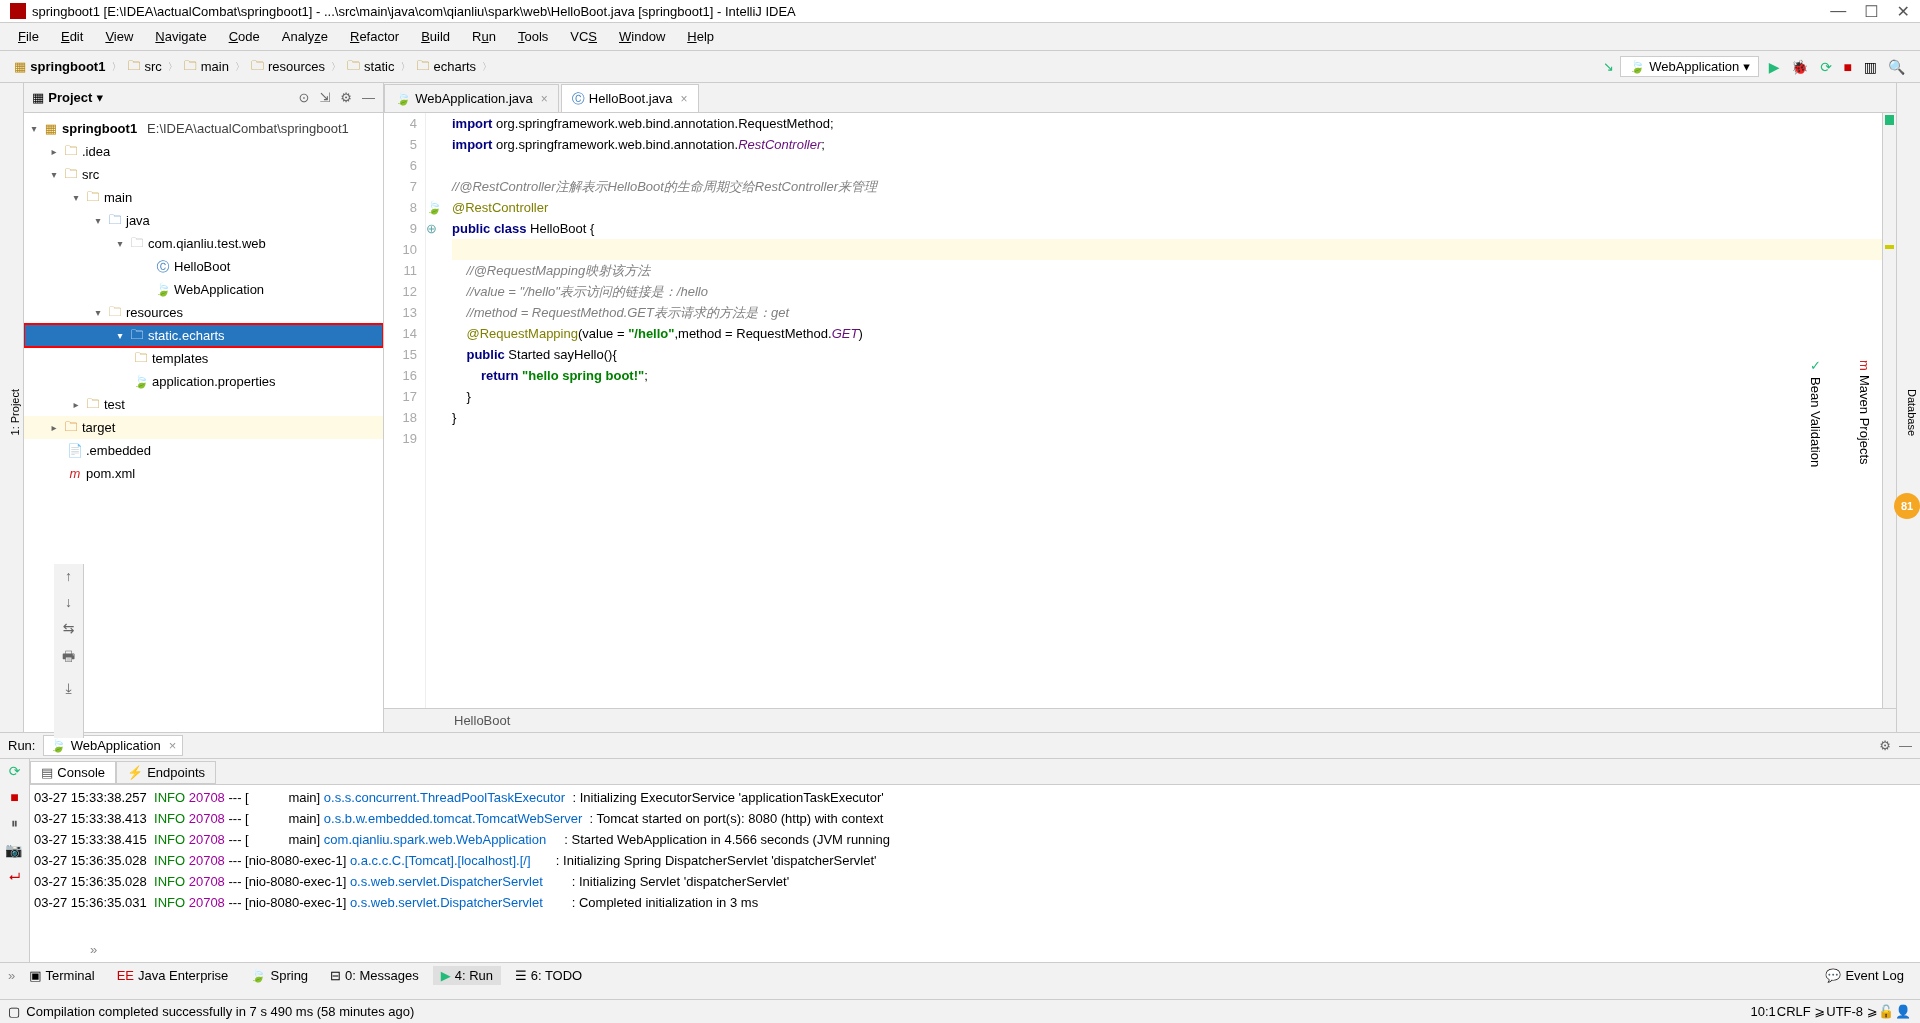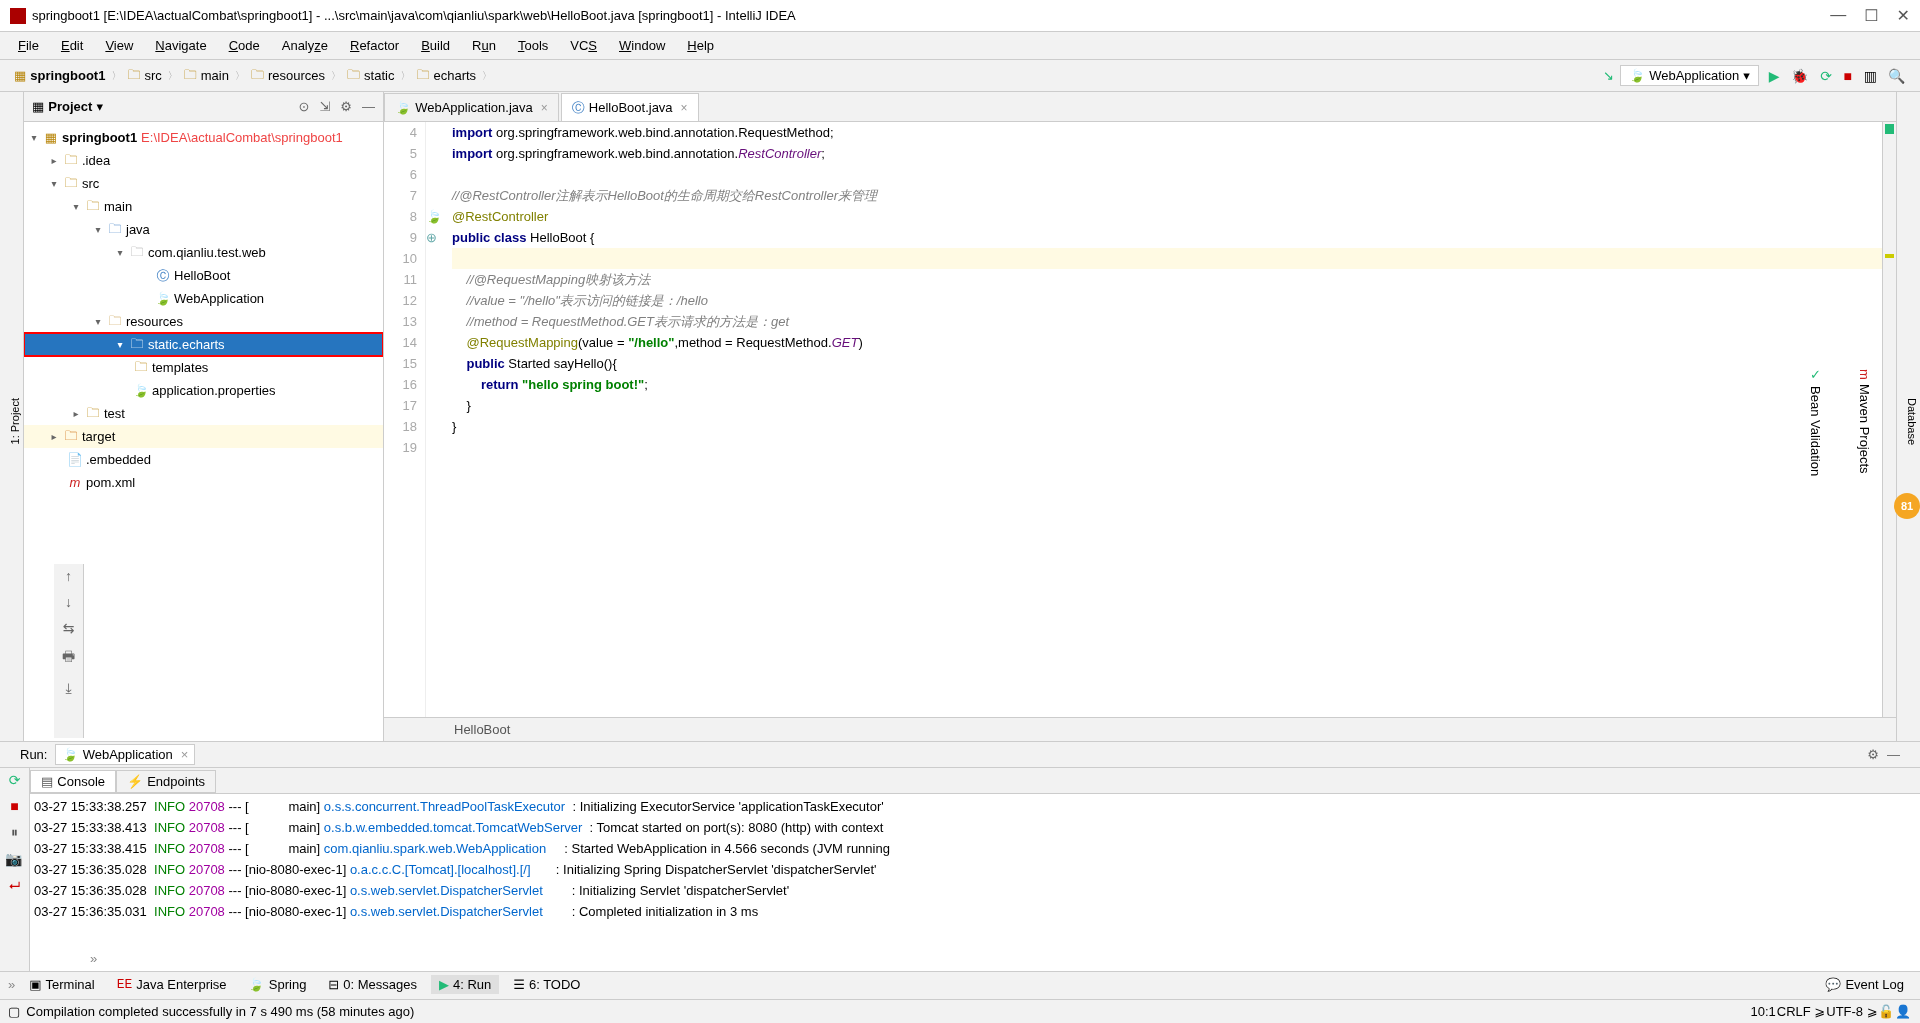--- a/index.html
+++ b/index.html
@@ -1,19 +1,19 @@
 <!DOCTYPE html>
 <html><head>
 <meta charset="utf-8">
 <style>
 * { margin: 0; padding: 0; box-sizing: border-box; font-family: "Segoe UI", Arial, sans-serif; font-size: 13px; }
 body { background: #f2f2f2; color: #000; overflow: hidden; width: 1920px; height: 1023px; }
 
 
-.titlebar { height: 32px; background: #fff; display: flex; align-items: center; padding: 0 10px; border-bottom: 1px solid #ccc; }
+.titlebar { height: 23px; background: #fff; display: flex; align-items: center; padding: 0 10px; border-bottom: 1px solid #ccc; }
 .titlebar .app-icon { width: 16px; height: 16px; background: #a00; margin-right: 6px; }
 .titlebar .title { flex: 1; }
 .titlebar .win-controls { display: flex; gap: 18px; }
 .titlebar .win-controls span { font-size: 16px; color: #555; cursor: pointer; }
 
 
 .menubar { height: 28px; background: #f2f2f2; display: flex; align-items: center; padding: 0 10px; gap: 6px; border-bottom: 1px solid #ccc; }
 .menubar span { padding: 2px 8px; cursor: pointer; }
 .menubar span u { text-decoration: underline; }
 
@@ -40,21 +40,21 @@
 .project-header .title { flex: 1; display: flex; align-items: center; gap: 4px; }
 .project-header .tools { display: flex; gap: 10px; color: #666; }
 .project-header .tools span { cursor: pointer; }
 .tree { flex: 1; overflow: auto; padding: 4px 0; }
 .tree-node { display: flex; align-items: center; height: 23px; cursor: pointer; white-space: nowrap; }
 .tree-node.selected { background: #2675bf; color: #fff; }
 .tree-node.highlighted-red { outline: 2px solid red; outline-offset: -1px; }
 .tree-arrow { width: 16px; text-align: center; color: #666; font-size: 10px; }
 .tree-icon { width: 18px; text-align: center; }
 .tree-label { padding-left: 2px; }
-.tree-subtext { color: #ef4444; margin-left: 4px; }
+.tree-subtext { color: #404040; margin-left: 10px; }
 
 
 .editor { flex: 1; background: #fff; display: flex; flex-direction: column; }
 .editor-tabs { height: 30px; background: #f2f2f2; border-bottom: 1px solid #ccc; display: flex; align-items: flex-end; }
 .editor-tab { height: 28px; padding: 0 10px; display: flex; align-items: center; gap: 4px; border: 1px solid #ccc; border-bottom: none; background: #f2f2f2; cursor: pointer; margin-right: 2px; }
 .editor-tab.active { background: #fff; }
 .editor-tab .close { color: #999; margin-left: 4px; font-size: 12px; }
 .editor-body { flex: 1; display: flex; font-family: "Consolas", monospace; font-size: 15px; overflow: hidden; }
 .gutter-ln { width: 42px; background: #fff; color: #aaa; text-align: right; padding-right: 8px; line-height: 21px; border-right: 1px solid #eee; }
 .gutter-marks { width: 20px; background: #fff; line-height: 21px; }
@@ -65,21 +65,21 @@
 .code .str { color: #008000; font-weight: bold; }
 .code .it { font-style: italic; color: #660e7a; }
 .code .highlight-line { background: #fffae3; display: block; }
 .editor-footer { height: 24px; background: #f2f2f2; border-top: 1px solid #ccc; padding-left: 70px; display: flex; align-items: center; color: #555; }
 .editor-strip { width: 14px; background: #f2f2f2; border-left: 1px solid #ccc; }
 .strip-mark { height: 4px; margin: 120px 2px 0; }
 .side-badge { position: absolute; right: 0; top: 493px; width: 26px; height: 26px; border-radius: 50%; background: #f5a623; color: #fff; display: flex; align-items: center; justify-content: center; font-size: 11px; font-weight: bold; }
 
 
 .run-panel { height: 230px; border-top: 1px solid #ccc; background: #fff; display: flex; flex-direction: column; }
-.run-header { height: 26px; background: #f2f2f2; display: flex; align-items: center; padding: 0 20px; border-bottom: 1px solid #ccc; }
+.run-header { height: 26px; background: #f2f2f2; display: flex; align-items: center; padding: 0 8px; border-bottom: 1px solid #ccc; }
 .run-header .lbl { margin-right: 8px; }
 .run-header .tab { background: #fff; border: 1px solid #ccc; padding: 2px 6px; display: flex; align-items: center; gap: 4px; }
 .run-header .tools { margin-left: auto; display: flex; gap: 8px; color: #666; }
 .run-subtabs { height: 26px; display: flex; align-items: center; border-bottom: 1px solid #ccc; background: #f2f2f2; padding-left: 60px; }
 .run-subtabs .stab { padding: 3px 10px; border: 1px solid #ccc; background: #fff; display: flex; align-items: center; gap: 4px; position: relative; top: 1px; }
 .run-subtabs .stab.inactive { background: #f2f2f2; }
 .run-toolbar-left { width: 30px; background: #f2f2f2; border-right: 1px solid #ccc; display: flex; flex-direction: column; align-items: center; padding-top: 4px; gap: 10px; }
 .run-toolbar-left span { cursor: pointer; font-size: 14px; }
 .run-toolbar-left2 { width: 30px; background: #f2f2f2; border-right: 1px solid #ccc; display: flex; flex-direction: column; align-items: center; padding-top: 4px; gap: 10px; }
 .run-toolbar-left2 span { cursor: pointer; font-size: 14px; color: #666; }
@@ -390,21 +390,21 @@
   </div>
 </div>
 
 <div class="bottom-tabs">
   <span style="color:#888;">»</span>
   <div class="btab">
       <span>▣</span>
       <span>Terminal</span>
     </div>
   <div class="btab">
-      <span style="color:#c00;font-family:Liberation Mono, monospace;">EE</span>
+      <span style="color:#c00;">EE</span>
       <span>Java Enterprise</span>
     </div>
   <div class="btab">
       <span class="leaf-icon">🍃</span>
       <span>Spring</span>
     </div>
   <div class="btab">
       <span>⊟</span>
       <span>0: Messages</span>
     </div>

